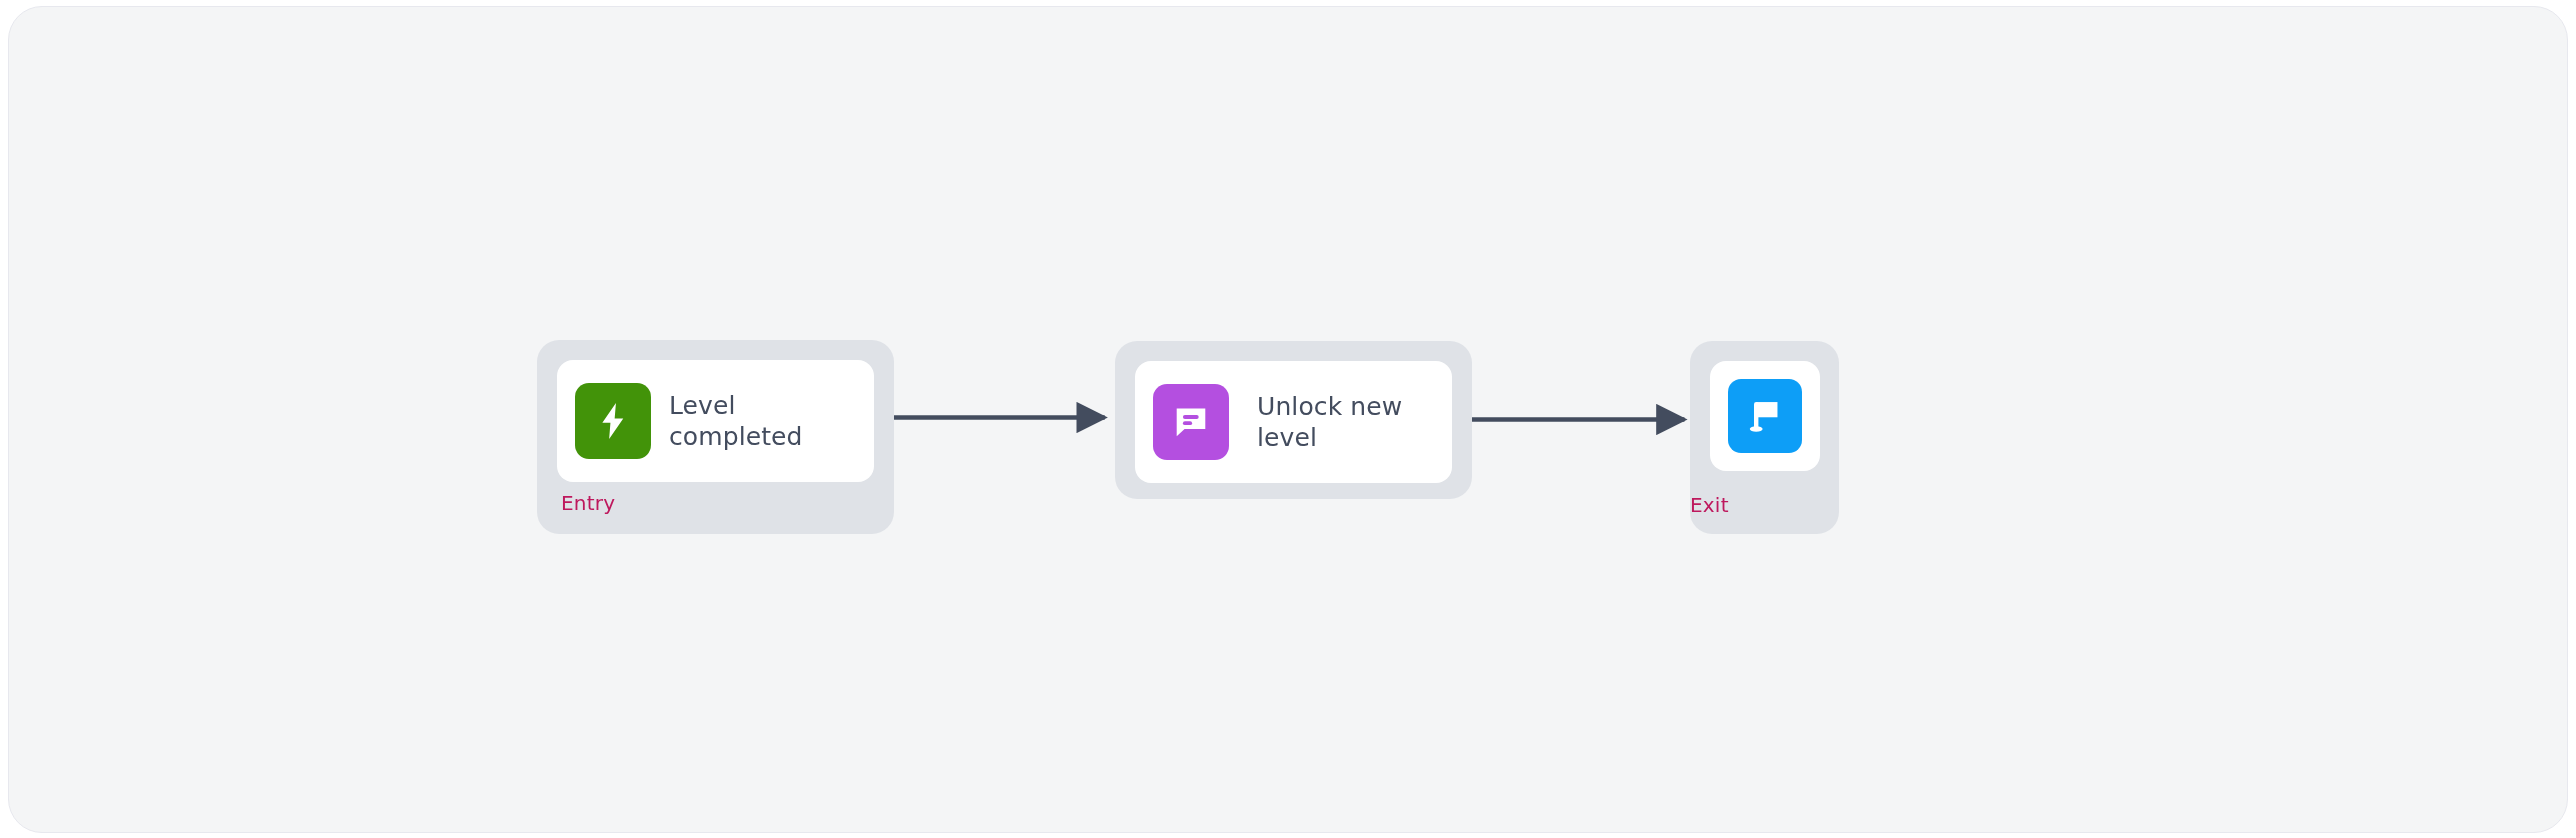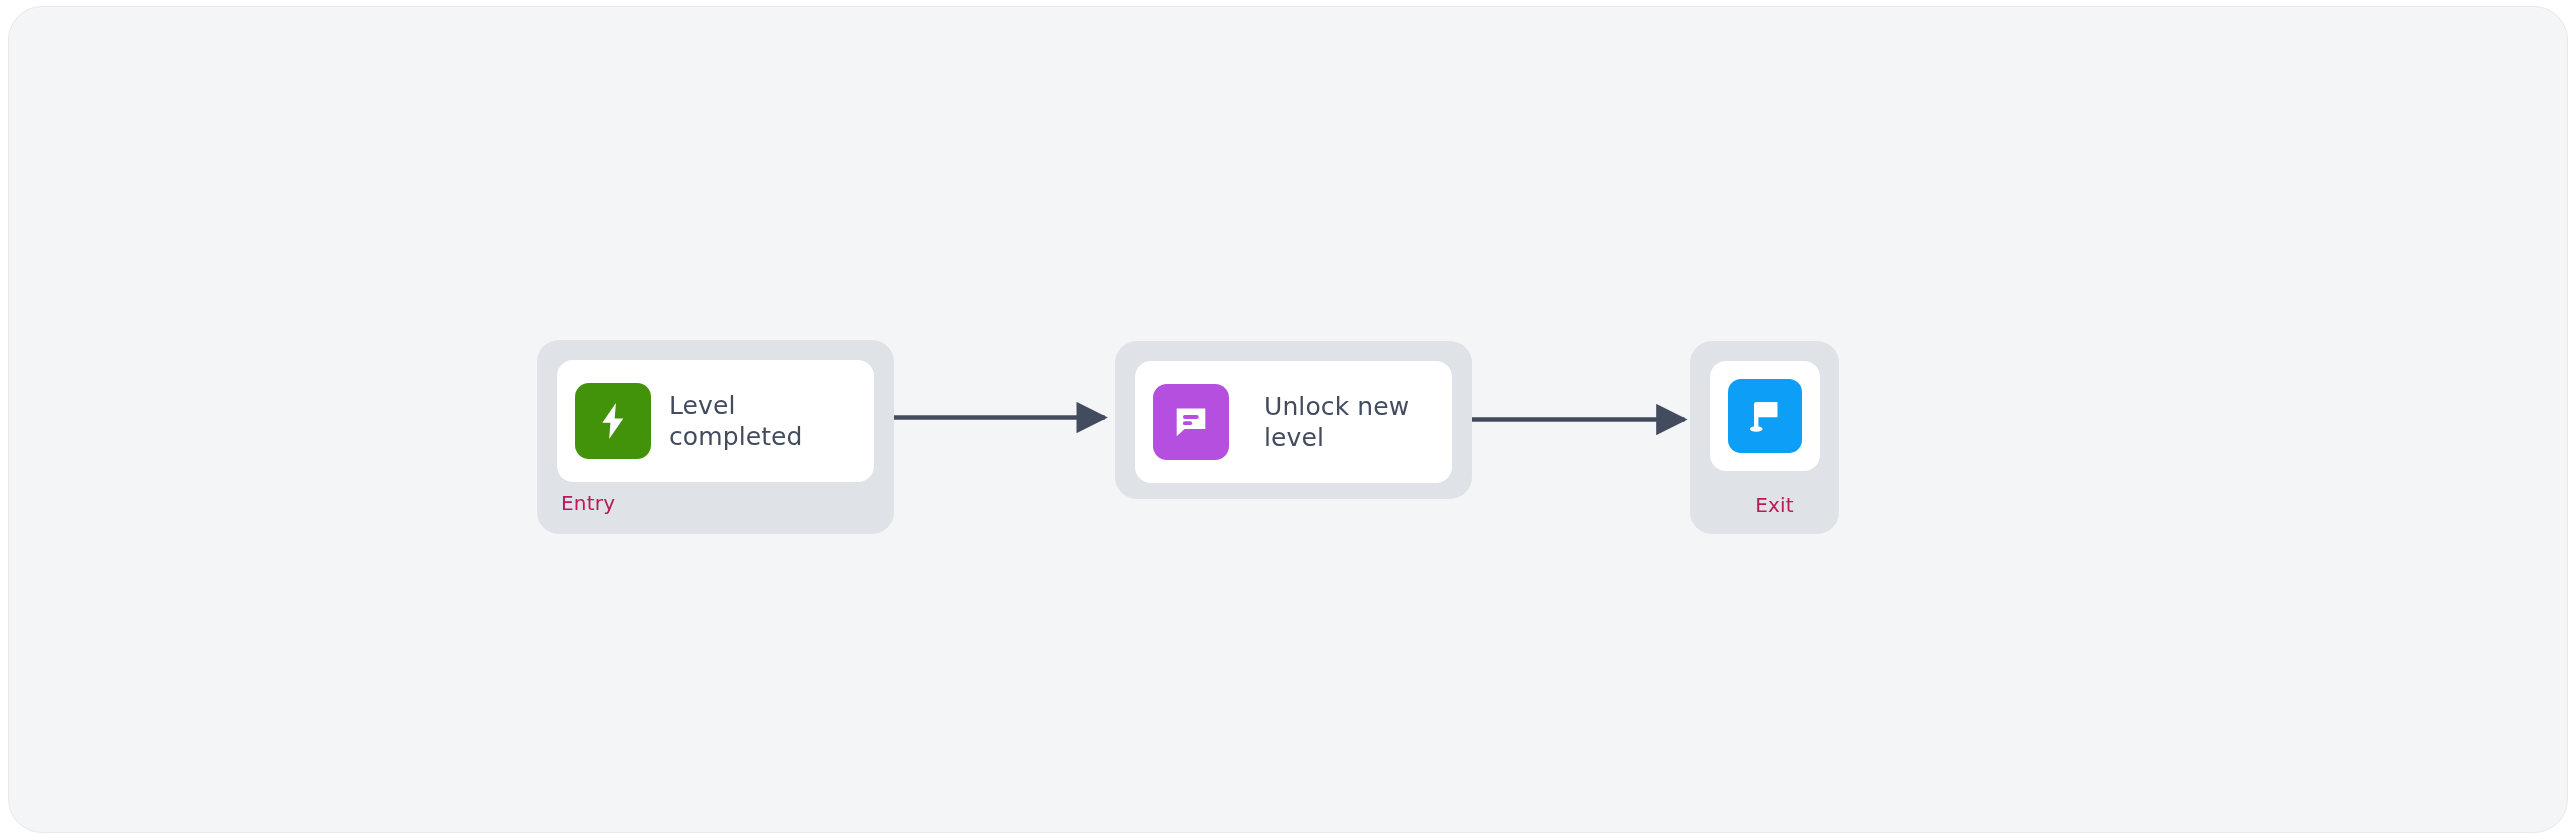--- a/index.html
+++ b/index.html
@@ -50,21 +50,21 @@
     position: absolute;
     background: #ffffff;
     border-radius: 16px;
     box-sizing: border-box;
     display: flex;
     align-items: center;
     justify-content: center;
   }
 
   .node-group.entry  .node-card { left: 20px; top: 20px; width: 317px; height: 122px; padding: 0 18px; gap: 18px; }
-  .node-group.action .node-card { left: 20px; top: 20px; width: 317px; height: 122px; padding: 0 18px; gap: 35px; }
+  .node-group.action .node-card { left: 20px; top: 20px; width: 317px; height: 122px; padding: 0 18px; gap: 28px; }
   .node-group.exit   .node-card { left: 20px; top: 20px; width: 110px; height: 110px; justify-content: center; }
 
   
   .icon-tile {
     flex: 0 0 auto;
     width: 76px;
     height: 76px;
     border-radius: 14px;
     display: flex;
     align-items: center;
@@ -90,21 +90,21 @@
   
   .group-caption {
     position: absolute;
     font-size: 20px;
     line-height: 24px;
     color: #be185d;
     letter-spacing: 0.2px;
     white-space: nowrap;
   }
   .node-group.entry .group-caption { left: 24px; top: 151px; }
-  .node-group.exit  .group-caption { left: 0; right: 0; top: 152px; text-align: center; padding-left: 20px; }
+  .node-group.exit  .group-caption { left: 0; right: 0; top: 152px; text-align: left; }
 
   
   .edges {
     position: absolute;
     inset: 0;
     pointer-events: none;
   }
 </style>
 </head>
 <body>

